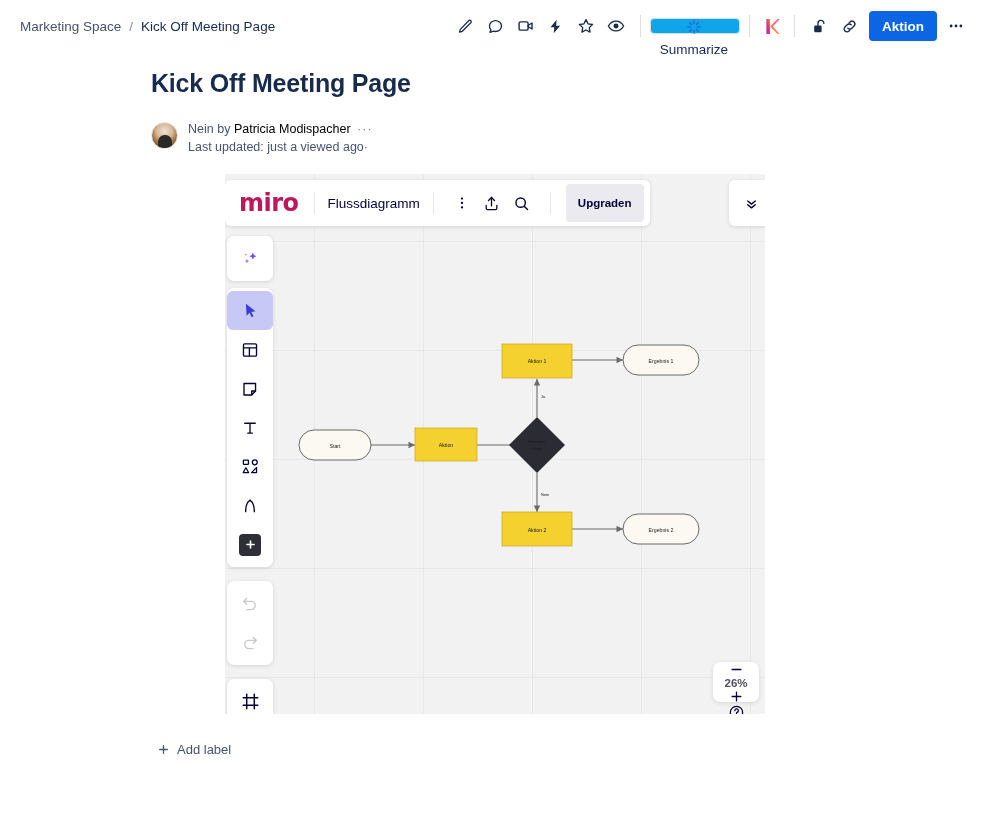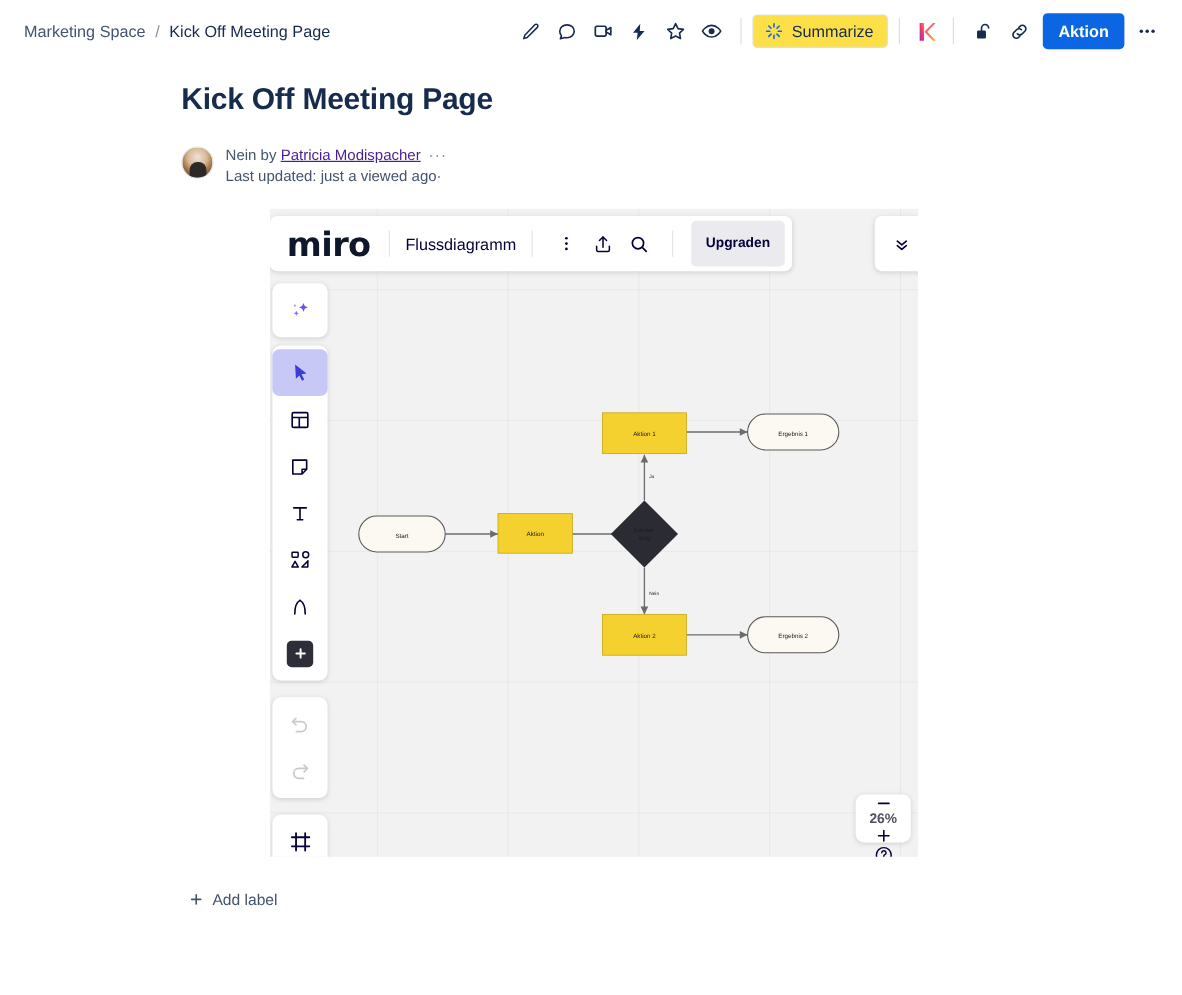--- a/index.html
+++ b/index.html
@@ -27,25 +27,26 @@
   .top-actions { margin-left: auto; display: flex; align-items: center; gap: 0px; }
   .ticon {
     width: 30px; height: 30px;
     display: flex; align-items: center; justify-content: center;
     border-radius: 4px; cursor: pointer; color: #172b4d;
   }
   .vdiv { width: 1px; height: 22px; background: #dcdfe4; margin: 0 9px; }
 
   .summarize-btn {
     display: flex; align-items: center; gap: 7px;
-    height: 28px; padding: 0 11px 0 9px;
+    height: 16px; padding: 0 11px 0 9px;
     border: 1px solid #dcdfe4; border-radius: 4px;
-    background: #fde047; cursor: pointer;
+    background: #0ea5e9; cursor: pointer;
     font-size: 13.5px; font-weight: 500; color: #172b4d;
     white-space: nowrap;
+    flex-direction: column;
   }
 
   .klogo { width: 26px; height: 26px; display:flex; align-items:center; justify-content:center; cursor:pointer; }
 
   .share-btn {
     height: 30px; padding: 0 13px;
     background: #0c66e4; color: #fff;
     border: none; border-radius: 4px;
     font-size: 13.5px; font-weight: 600;
     font-family: "Liberation Sans", sans-serif;
@@ -69,21 +70,21 @@
     background: radial-gradient(circle at 50% 32%, #efe3d8 0%, #d8b894 38%, #a7784a 60%, #3d3530 100%);
     flex: 0 0 auto; margin-right: 10px; margin-top: 2px;
     border: 1px solid #e6e6e6; overflow: hidden; position: relative;
   }
   .avatar::after {
     content: ""; position: absolute; left: 22%; top: 48%;
     width: 58%; height: 60%; border-radius: 45% 45% 0 0;
     background: #2c2a29;
   }
   .byline-text { font-size: 12.5px; line-height: 18px; color: #44546f; }
-  .byline-text a { color: #4c1d95; text-decoration: underline; cursor: pointer; }
+  .byline-text a { color: #000000; cursor: pointer; }
   .dots-inline { letter-spacing: 1px; color: #6b778c; cursor: pointer; margin-left: 3px; }
   .views-link { display: inline-flex; align-items: center; gap: 5px; color: #44546f; cursor: pointer; margin-left: 6px; }
 
   
   .embed-wrap { margin-top: 18px; margin-left: 74px; position: relative; width: 540px; height: 540px; }
 
   .board {
     position: absolute; inset: 0;
     background: #f2f2f2;
     overflow: hidden;
@@ -102,22 +103,22 @@
     position: absolute; top: 6px; left: 0px;
     height: 46px;
     background: #fff; border-radius: 6px;
     box-shadow: 0 1px 4px rgba(0,0,0,.12);
     display: flex; align-items: center;
     padding: 0 6px 0 14px;
     z-index: 6;
   }
   .miro-logo {
     font-family: "DejaVu Sans", sans-serif;
-    font-size: 28px; font-weight: 700; letter-spacing: -0.5px;
-    color: #0f172a; cursor: pointer; padding-right: 2px;
+    font-size: 24px; font-weight: 700; letter-spacing: -0.5px;
+    color: #be185d; cursor: pointer; padding-right: 2px;
   }
   .mdiv { width: 1px; height: 22px; background: #e6e6e6; margin: 0 13px; }
   .board-name { font-size: 13.5px; color: #050038; cursor: pointer; }
   .micon {
     width: 30px; height: 30px; border-radius: 4px;
     display: flex; align-items: center; justify-content: center;
     cursor: pointer; color: #050038;
   }
   .upgrade-btn {
     height: 38px; padding: 0 12px; margin-left: 2px;

